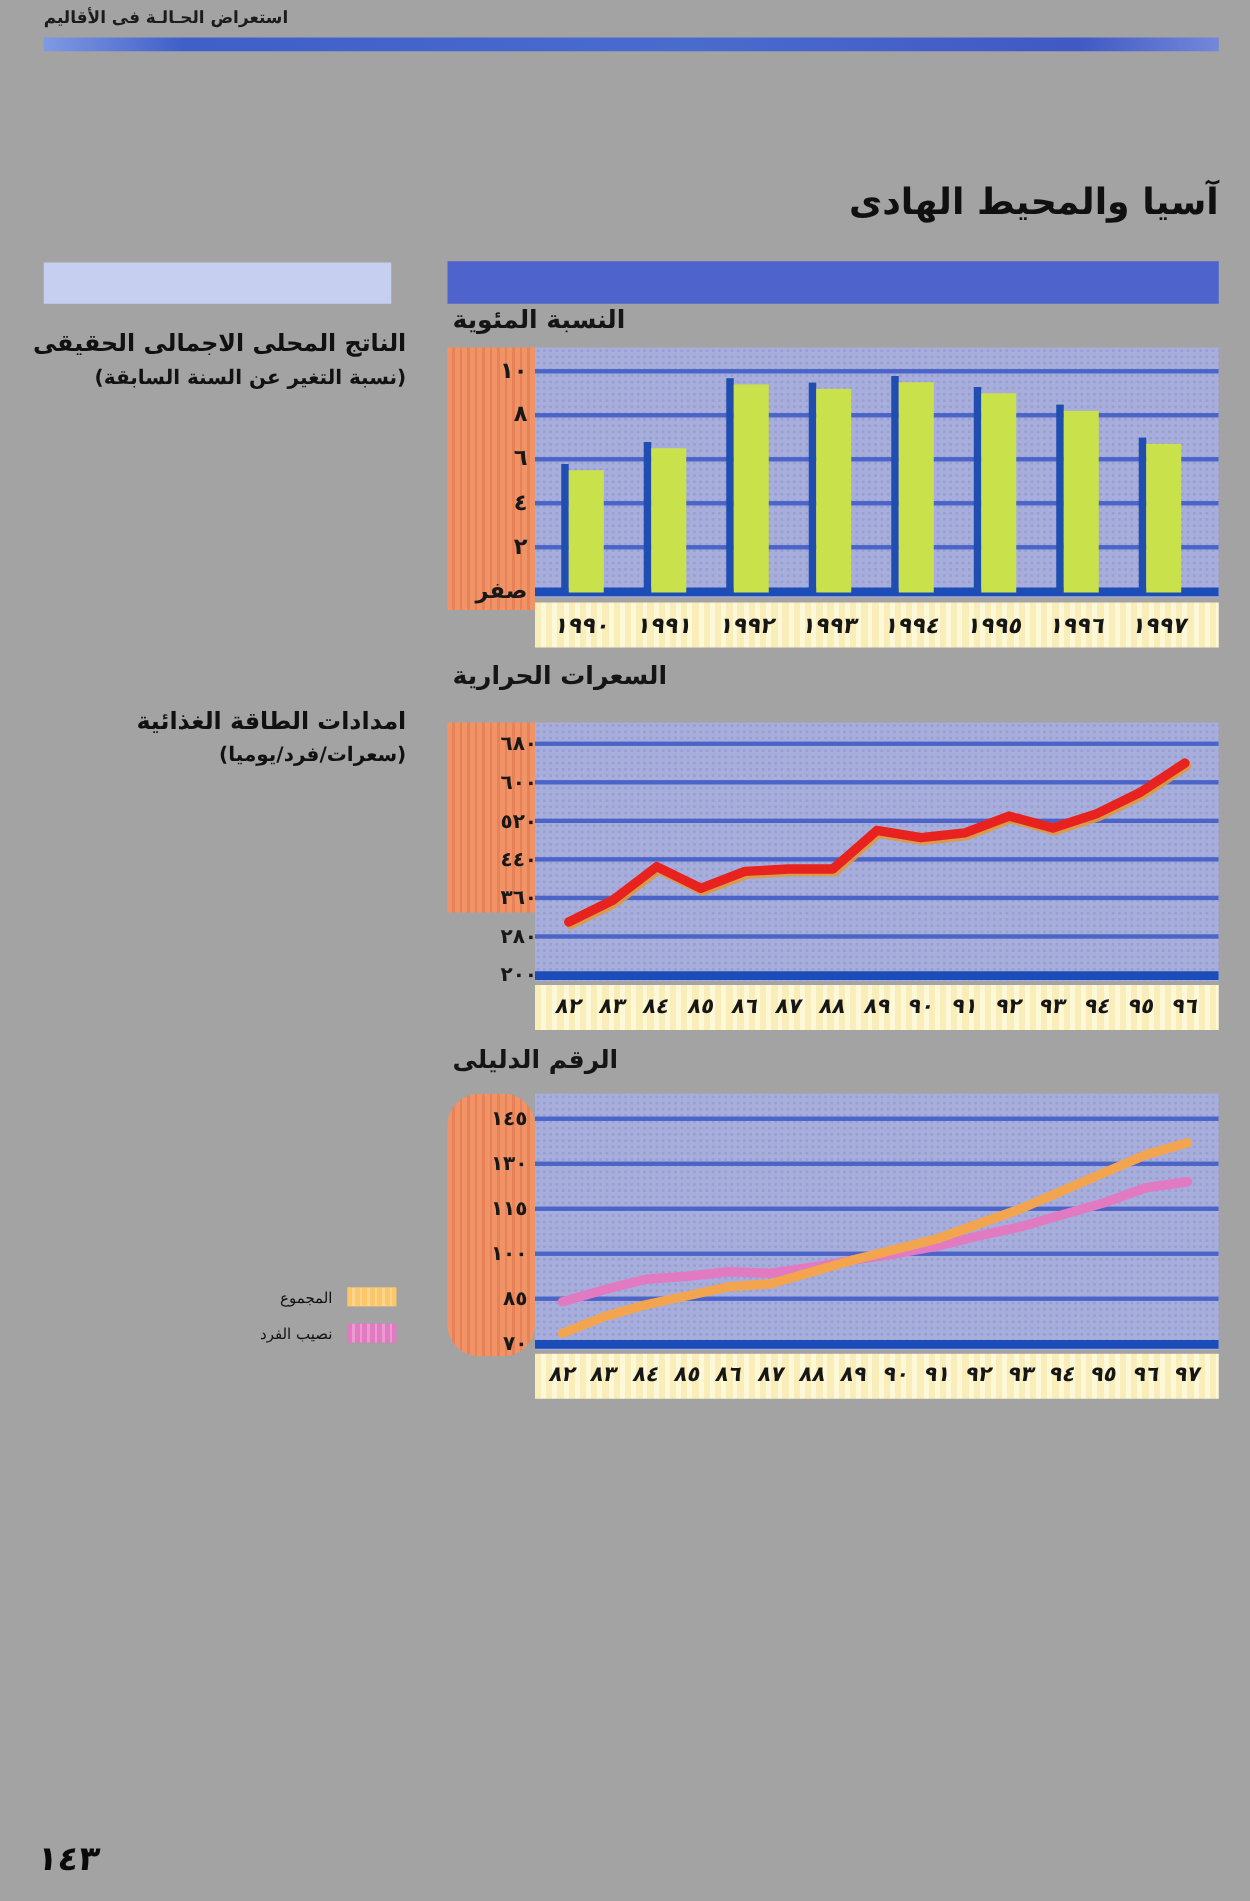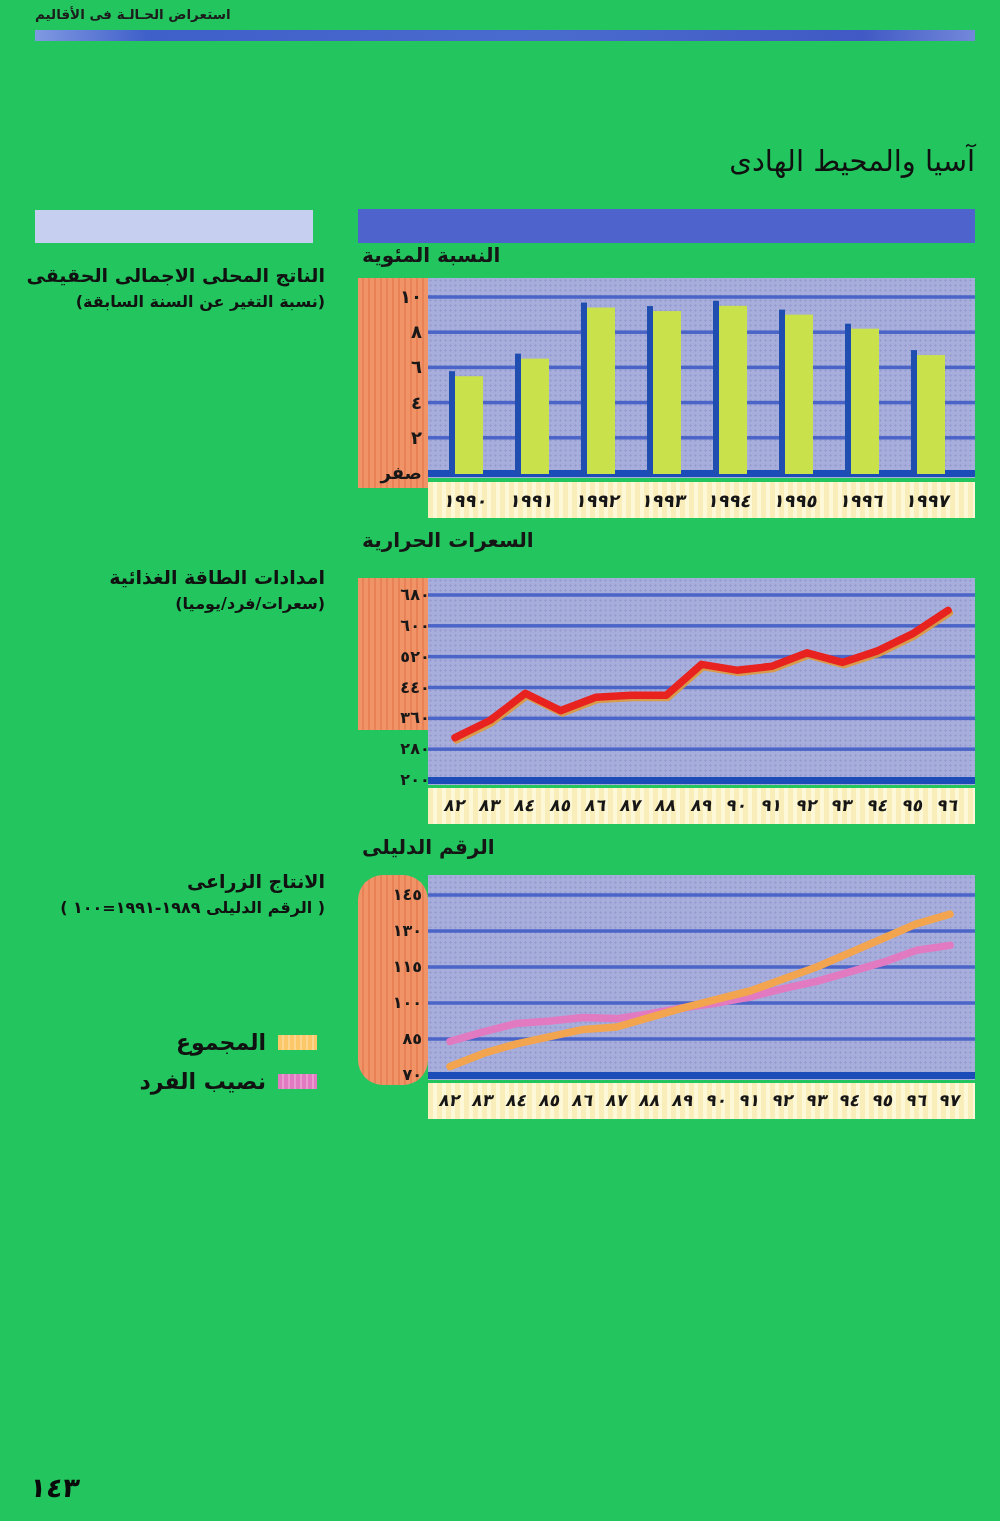--- a/index.html
+++ b/index.html
@@ -1,24 +1,24 @@
 <!DOCTYPE html>
 <html lang="ar"><head>
 <meta charset="utf-8">
 <style>
   html,body{margin:0;padding:0;background:#ffffff;}
-  #page{position:relative;width:1000px;height:1521px;background:#22c55e;overflow:hidden;
+  #page{position:relative;width:1000px;height:1521px;background:#a3a3a3;overflow:hidden;
         font-family:"DejaVu Sans",sans-serif;color:#111;}
   .abs{position:absolute;}
 
   
   .top-header{left:35px;top:6px;font-size:13.5px;font-weight:bold;direction:rtl;color:#1c1c1c;}
   .top-rule{left:35px;top:30px;width:940px;height:11px;
             background:linear-gradient(90deg,#8099e2 0%,#3f5fc9 12%,#4a6bce 55%,#4059c4 88%,#7388da 100%);}
-  .main-title{right:25px;top:144px;font-size:29px;font-weight:normal;direction:rtl;color:#101010;}
+  .main-title{right:25px;top:144px;font-size:29px;font-weight:bold;direction:rtl;color:#101010;}
 
   
   .deco-left{left:35px;top:210px;width:278px;height:33px;background:#c7cff1;}
   .deco-right{left:358px;top:209px;width:617px;height:34px;background:#4f63cd;}
 
   
   .chart-title{left:362px;font-size:20px;font-weight:bold;direction:rtl;color:#151515;}
   .side-block{right:675px;direction:rtl;text-align:right;}
   .side-title{font-size:19px;font-weight:bold;white-space:nowrap;}
   .side-sub{font-size:16px;font-weight:bold;white-space:nowrap;margin-top:6px;}
@@ -37,21 +37,21 @@
                font-size:16px;font-weight:bold;color:#181818;white-space:nowrap;}
   .xtick-label{position:absolute;top:7px;width:60px;text-align:center;font-size:17px;font-weight:bold;
                color:#161616;transform:skewX(-12deg);white-space:nowrap;}
   .gdp .xtick-label{font-size:18px;top:8px;}
   .gdp .ytick-label{font-size:18px;}
 
   
   .legend{right:683px;top:1030px;direction:rtl;}
   .legend-row{display:flex;align-items:center;margin-bottom:14px;direction:rtl;}
   .legend-swatch{width:39px;height:15px;margin-left:12px;flex:0 0 auto;}
-  .legend-label{font-size:22px;font-weight:bold;white-space:nowrap;}
+  .legend-label{font-size:12px;font-weight:normal;white-space:nowrap;}
 
   .source{right:60px;top:1436px;font-size:17px;direction:rtl;color:#14201e;}
   .page-num{left:30px;top:1472px;font-size:27px;font-weight:bold;transform:skewX(-8deg);color:#0a0a0a;}
 </style>
 </head>
 <body>
 
 <div id="page">
 
   <div class="abs top-header">استعراض الحـالـة فى الأقاليم</div>
@@ -62,24 +62,20 @@
   <div class="abs deco-left"></div>
   <div class="abs deco-right"></div>
 
   <div class="abs side-block" style="top:566px;">
     <div class="side-title">امدادات الطاقة الغذائية</div>
     <div class="side-sub">(سعرات/فرد/يوميا)</div>
   </div>
   <div class="abs side-block" style="top:264px;">
     <div class="side-title">الناتج المحلى الاجمالى الحقيقى</div>
     <div class="side-sub">(نسبة التغير عن السنة السابقة)</div>
-  </div>
-  <div class="abs side-block" style="top:870px;">
-    <div class="side-title">الانتاج الزراعى</div>
-    <div class="side-sub">( الرقم الدليلى ١٩٨٩-١٩٩١=١٠٠ )</div>
   </div>
 
   <div class="abs legend">
     <div class="legend-row">
       <span class="legend-swatch" style="background: repeating-linear-gradient(90deg, rgb(251, 199, 104) 0px, rgb(251, 199, 104) 4px, rgba(255, 255, 255, 0.25) 4px, rgba(255, 255, 255, 0.25) 6px), rgb(251, 199, 104);"></span>
       <span class="legend-label">المجموع</span>
     </div>
     <div class="legend-row">
       <span class="legend-swatch" style="background: repeating-linear-gradient(90deg, rgb(226, 122, 194) 0px, rgb(226, 122, 194) 4px, rgba(255, 255, 255, 0.25) 4px, rgba(255, 255, 255, 0.25) 6px), rgb(226, 122, 194);"></span>
       <span class="legend-label">نصيب الفرد</span>

